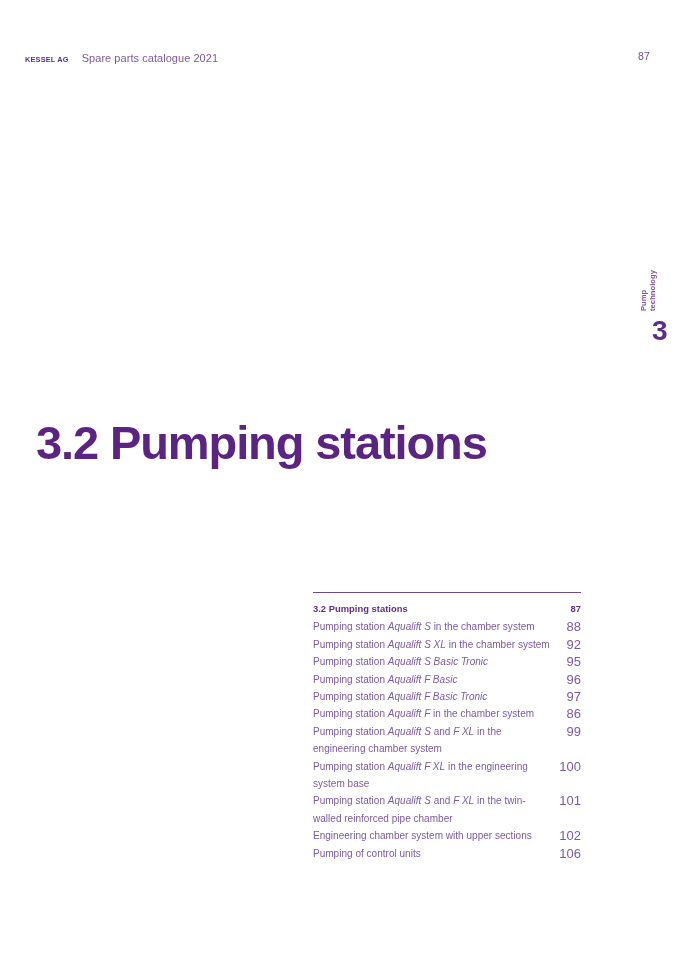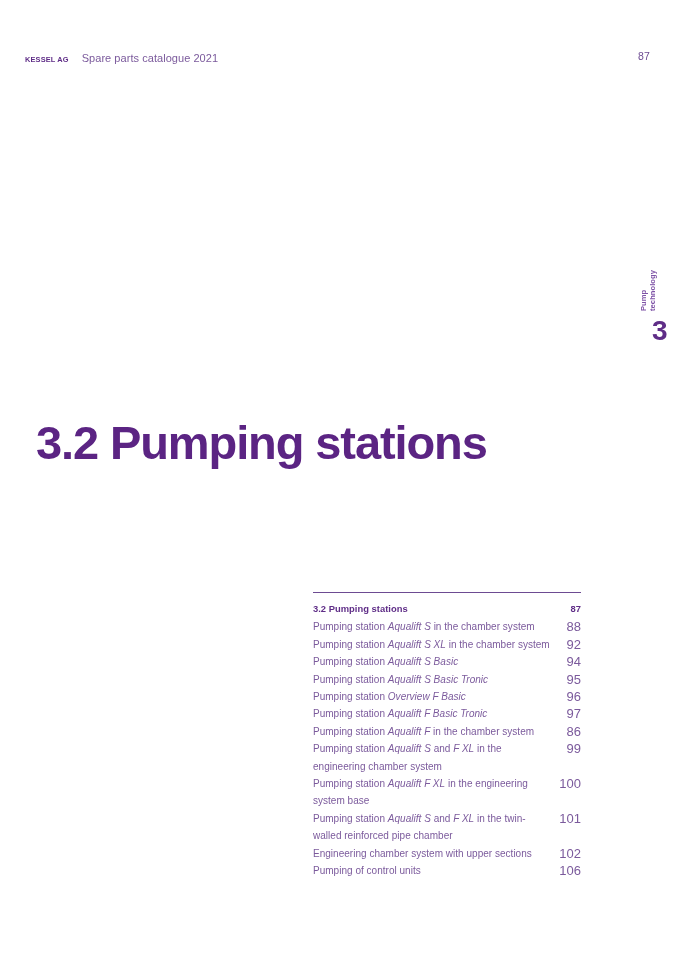--- a/index.html
+++ b/index.html
@@ -182,29 +182,25 @@
         </div>
         <div class="toc-row">
           <span class="toc-label">Pumping station <i>Aqualift S</i> in the chamber system</span>
           <span class="toc-page">88</span>
         </div>
         <div class="toc-row">
           <span class="toc-label">Pumping station <i>Aqualift S XL</i> in the chamber system</span>
           <span class="toc-page">92</span>
         </div>
         <div class="toc-row">
-          <span class="toc-label">Pumping station <i>Aqualift S Basic</i></span>
-          <span class="toc-page">94</span>
-        </div>
-        <div class="toc-row">
           <span class="toc-label">Pumping station <i>Aqualift S Basic Tronic</i></span>
           <span class="toc-page">95</span>
         </div>
         <div class="toc-row">
-          <span class="toc-label">Pumping station <i>Overview F Basic</i></span>
+          <span class="toc-label">Pumping station <i>Aqualift F Basic</i></span>
           <span class="toc-page">96</span>
         </div>
         <div class="toc-row">
           <span class="toc-label">Pumping station <i>Aqualift F Basic Tronic</i></span>
           <span class="toc-page">97</span>
         </div>
         <div class="toc-row">
           <span class="toc-label">Pumping station <i>Aqualift F</i> in the chamber system</span>
           <span class="toc-page">86</span>
         </div>

